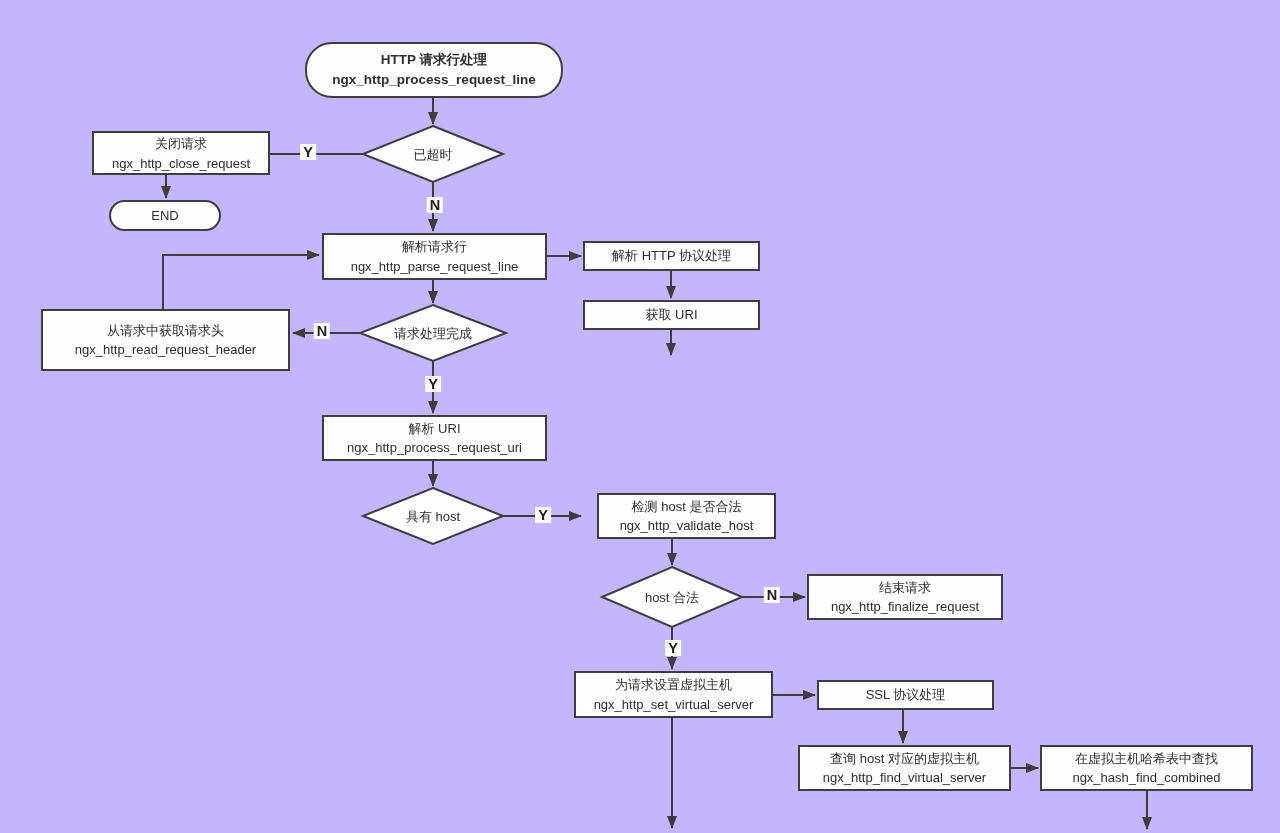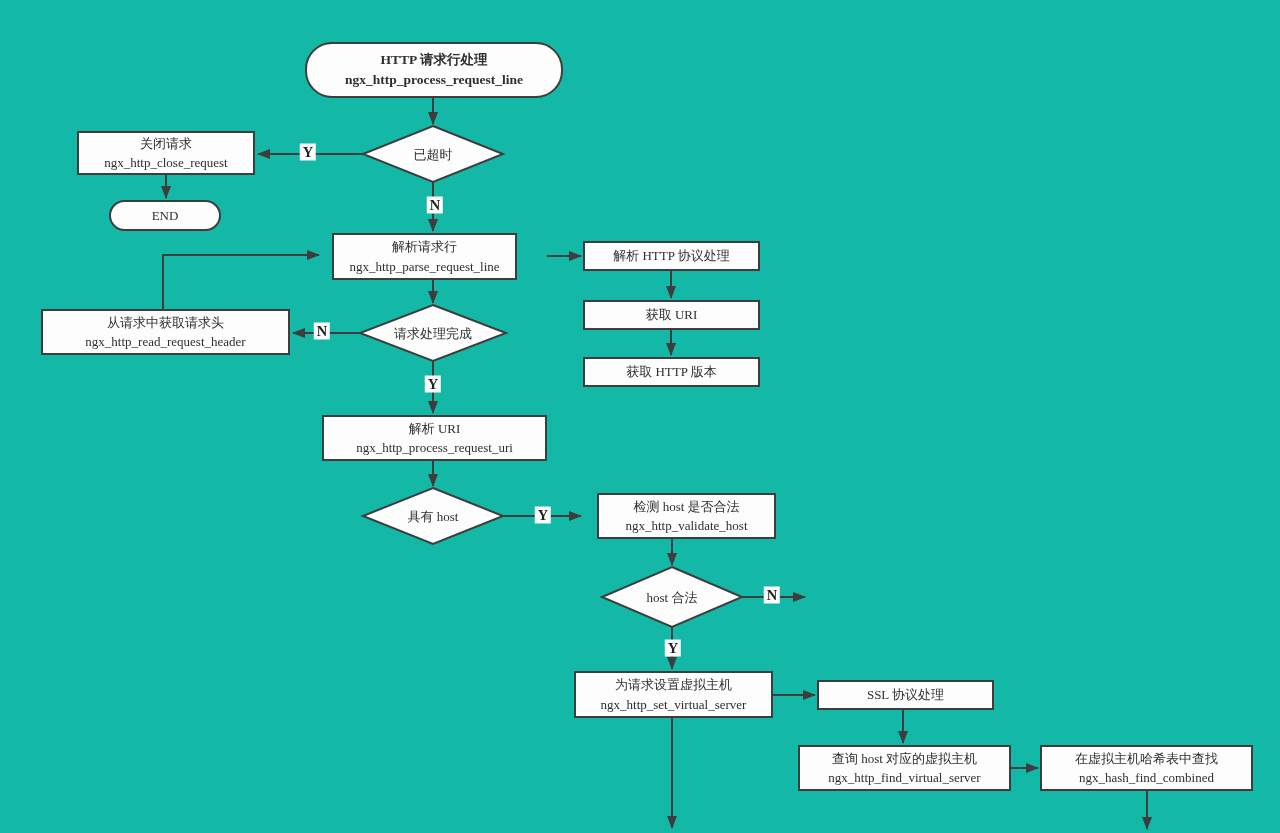--- a/index.html
+++ b/index.html
@@ -1,19 +1,19 @@
 <!DOCTYPE html>
 <html><head>
 <meta charset="utf-8">
 <style>
   html,body { margin:0; padding:0; background:#ffffff; }
   .canvas {
     position:relative; width:1280px; height:833px;
-    background:#14b8a6; overflow:hidden;
-    font-family:Liberation Serif, serif;
+    background:#c4b5fd; overflow:hidden;
+    font-family:Liberation Sans, sans-serif;
   }
   svg.wires { position:absolute; left:0; top:0; z-index:1; }
   .node {
     position:absolute; box-sizing:border-box;
     border:2px solid #3d3d3d; background:#fdfdfd;
     display:flex; flex-direction:column; align-items:center; justify-content:center;
     text-align:center; color:#2f2f2f; font-size:13px; line-height:1.5;
     z-index:2; white-space:nowrap;
   }
   .rounded { border-radius:27px; }
@@ -71,61 +71,62 @@
       <line x1="672" y1="718" x2="672" y2="828"></line>
       <line x1="1147" y1="791" x2="1147" y2="829"></line>
     </g>
   </svg>
 
   <div class="node rounded start-node" style="left:305px;top:42px;width:258px;height:56px;">
     <div>HTTP 请求行处理</div>
     <div>ngx_http_process_request_line</div>
   </div>
 
-  <div class="node" style="left:77px;top:131px;width:178px;height:44px;">
+  <div class="node" style="left:92px;top:131px;width:178px;height:44px;justify-content:flex-end;">
     <div>关闭请求</div>
     <div>ngx_http_close_request</div>
   </div>
 
   <div class="node rounded-sm" style="left:109px;top:200px;width:112px;height:31px;">
     <div>END</div>
   </div>
 
-  <div class="node" style="left:322px;top:233px;width:185px;height:47px;margin-left:10px;">
+  <div class="node" style="left:322px;top:233px;width:225px;height:47px;">
     <div>解析请求行</div>
     <div>ngx_http_parse_request_line</div>
   </div>
 
   <div class="node" style="left:583px;top:241px;width:177px;height:30px;">
     <div>解析 HTTP 协议处理</div>
   </div>
 
   <div class="node" style="left:583px;top:300px;width:177px;height:30px;">
     <div>获取 URI</div>
   </div>
 
-  <div class="node" style="left:583px;top:357px;width:177px;height:30px;">
-    <div>获取 HTTP 版本</div>
-  </div>
 
-  <div class="node" style="left:41px;top:309px;width:249px;height:46px;">
+  <div class="node" style="left:41px;top:309px;width:249px;height:62px;">
     <div>从请求中获取请求头</div>
     <div>ngx_http_read_request_header</div>
   </div>
 
   <div class="node" style="left:322px;top:415px;width:225px;height:46px;">
     <div>解析 URI</div>
     <div>ngx_http_process_request_uri</div>
   </div>
 
   <div class="node" style="left:583px;top:493px;width:179px;height:46px;margin-left:14px;">
     <div>检测 host 是否合法</div>
     <div>ngx_http_validate_host</div>
   </div>
 
+  <div class="node" style="left:807px;top:574px;width:196px;height:46px;">
+    <div>结束请求</div>
+    <div>ngx_http_finalize_request</div>
+  </div>
 
   <div class="node" style="left:574px;top:671px;width:199px;height:47px;text-align:right;">
     <div>为请求设置虚拟主机</div>
     <div>ngx_http_set_virtual_server</div>
   </div>
 
   <div class="node" style="left:817px;top:680px;width:177px;height:30px;">
     <div>SSL 协议处理</div>
   </div>
 

